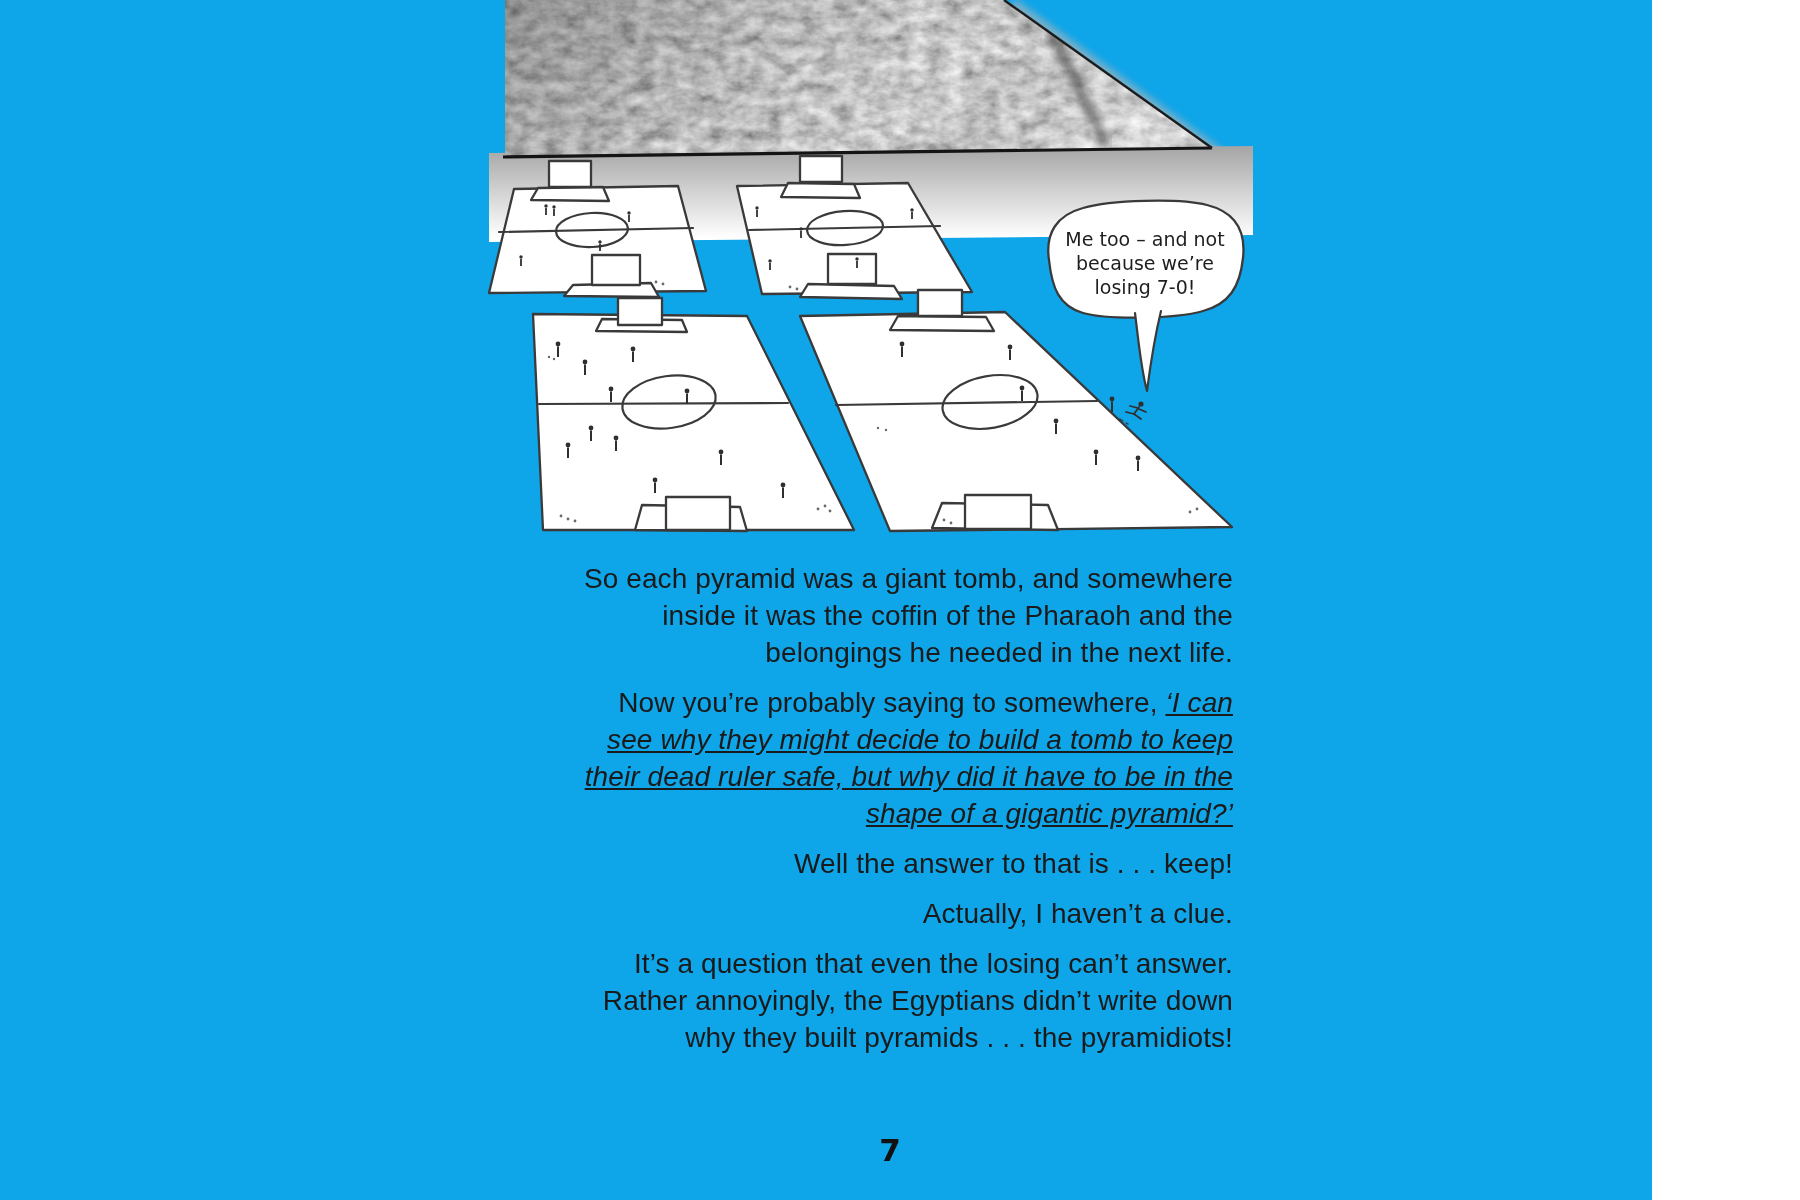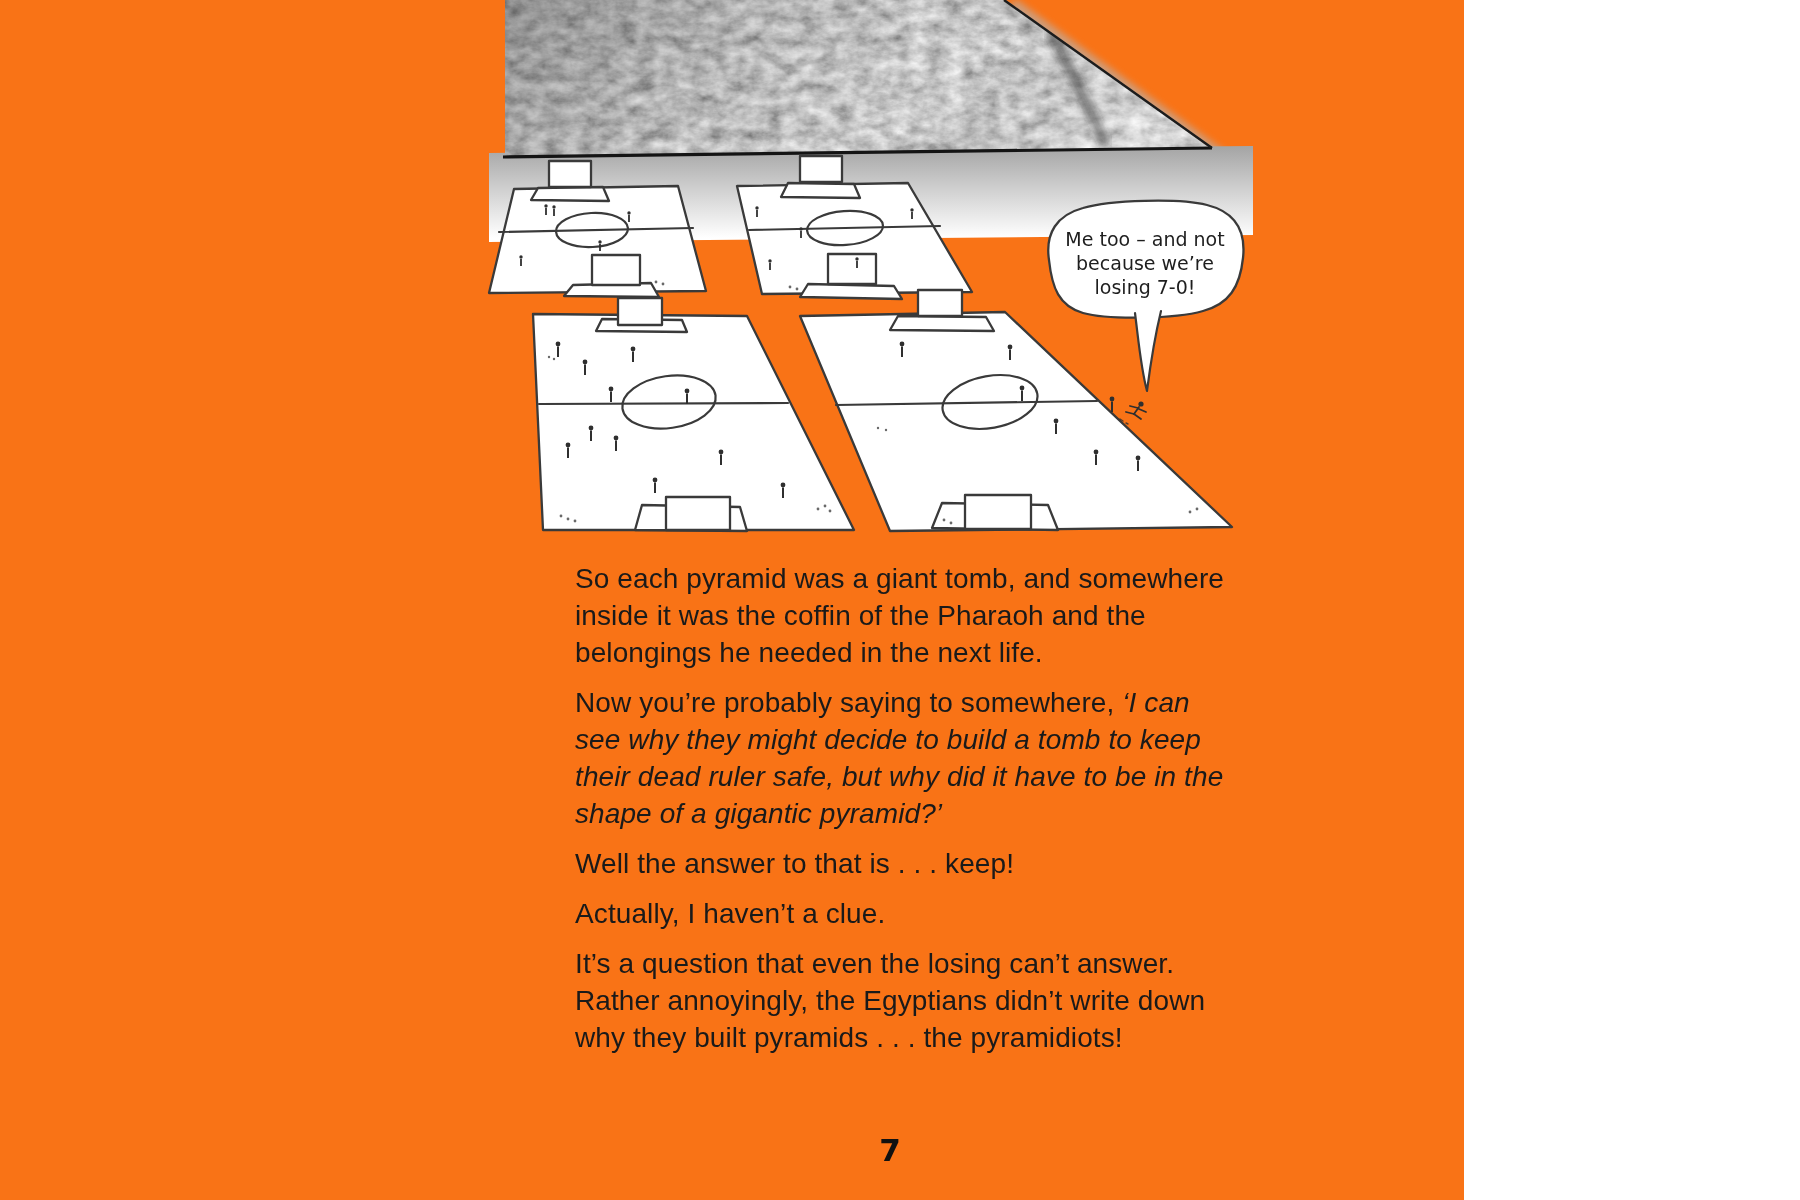--- a/index.html
+++ b/index.html
@@ -1,38 +1,38 @@
 <!DOCTYPE html>
 <html><head>
 <meta charset="utf-8">
 <style>
   html,body { margin:0; padding:0; background:#ffffff; }
   .page {
-    position:relative; width:1464px; height:1200px;
-    background:#f97316; overflow:hidden;
+    position:relative; width:1652px; height:1200px;
+    background:#0ea5e9; overflow:hidden;
     font-family:"Liberation Sans", sans-serif;
   }
   .illustration { position:absolute; left:0; top:0; }
 
   
   .ln { fill:none; stroke:#3a3a3a; stroke-width:2.2; stroke-linecap:round; stroke-linejoin:round; }
   .fw { fill:#ffffff; stroke:#3a3a3a; stroke-width:2.3; stroke-linecap:round; stroke-linejoin:round; }
   .bubble-text {
     font-family:"DejaVu Sans", sans-serif; font-size:19px; fill:#1e1e1e;
     text-anchor:middle;
   }
 
   
   .body-text {
     position:absolute; left:575px; top:560px; width:658px;
     font:28px/37px "Liberation Sans", sans-serif;
     color:#1a1a1a; letter-spacing:0.1px;
   }
-  .body-text p { margin:0 0 13px 0; }
-  .it { font-style:italic; }
+  .body-text p { margin:0 0 13px 0;text-align:right; }
+  .it { font-style:italic;text-decoration:underline; }
 
   .page-number {
     position:absolute; left:860px; top:1132px; width:60px; text-align:center;
     font-family:"DejaVu Sans", sans-serif; font-weight:bold; font-size:31px; color:#111111;
   }
 </style>
 </head>
 <body>
 
 <div class="page">

